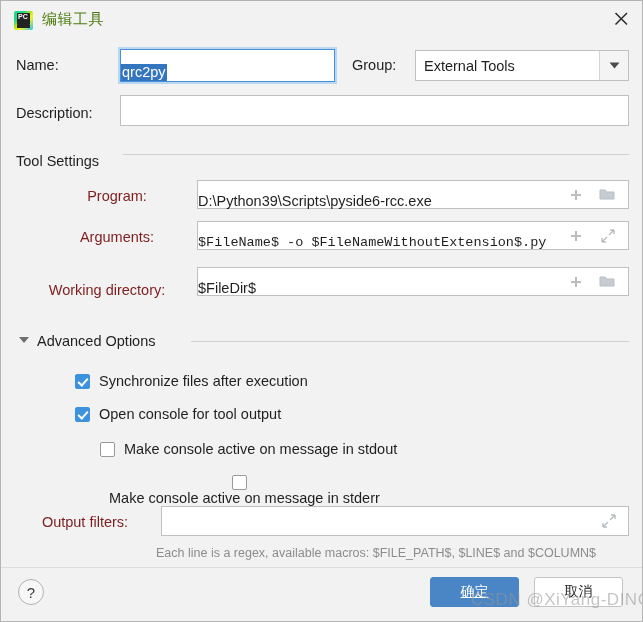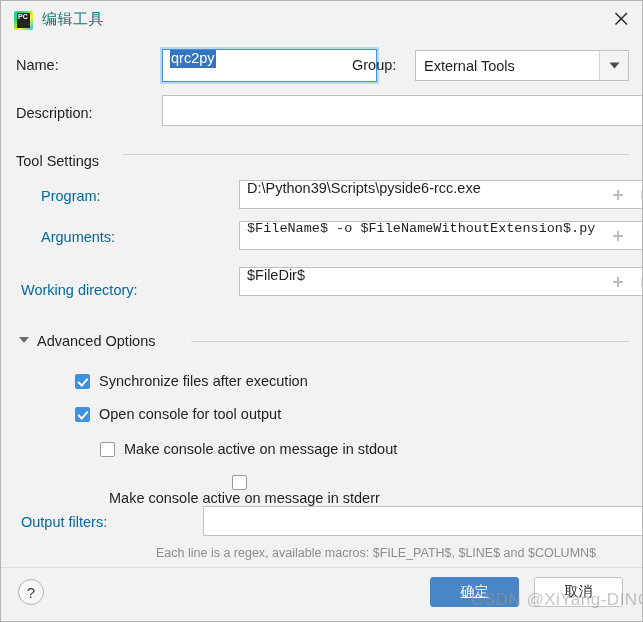--- a/index.html
+++ b/index.html
@@ -58,59 +58,57 @@
   .app-icon .bar {
     position: absolute;
     left: 3px; top: 14px;
     width: 13px; height: 3px;
     background: #232323;
   }
   .title-text {
     position: absolute;
     left: 41px; top: 9px;
     font-size: 15px;
-    color: #0f766e;
+    color: #4d7c0f;
     letter-spacing: 0.5px;
   }
   .close-btn {
     position: absolute;
     right: 0; top: 0;
     width: 45px; height: 34px;
     cursor: default;
   }
   .close-btn svg { position: absolute; left: 15px; top: 11px; }
 
   
   .lbl {
     position: absolute;
     font-size: 14.5px;
     color: #1f1f1f;
     white-space: nowrap;
   }
   .lbl-r {
     position: absolute;
     font-size: 14.5px;
-    color: #0369a1;
-    white-space: nowrap;
-    text-align: left;
+    color: #7f1d1d;
+    white-space: nowrap;
+    text-align: center;
   }
 
   
   .field {
     position: absolute;
     box-sizing: border-box;
     background: #ffffff;
     border: 1px solid #c0c0c0;
     font-size: 14.5px;
     color: #1f1f1f;
     line-height: 1;
     display: flex;
-    align-items: flex-start;
-    padding-left: 7px;
-    margin-left: 42px;
+    align-items: flex-end;
   }
   .field.mono {
     font-family: "Liberation Mono", monospace;
     font-size: 13.5px;
   }
   .field.focused {
     border: 1px solid #4a90d9;
     box-shadow: 0 0 0 2px #b9d7f1;
     background: #ffffff;
   }

